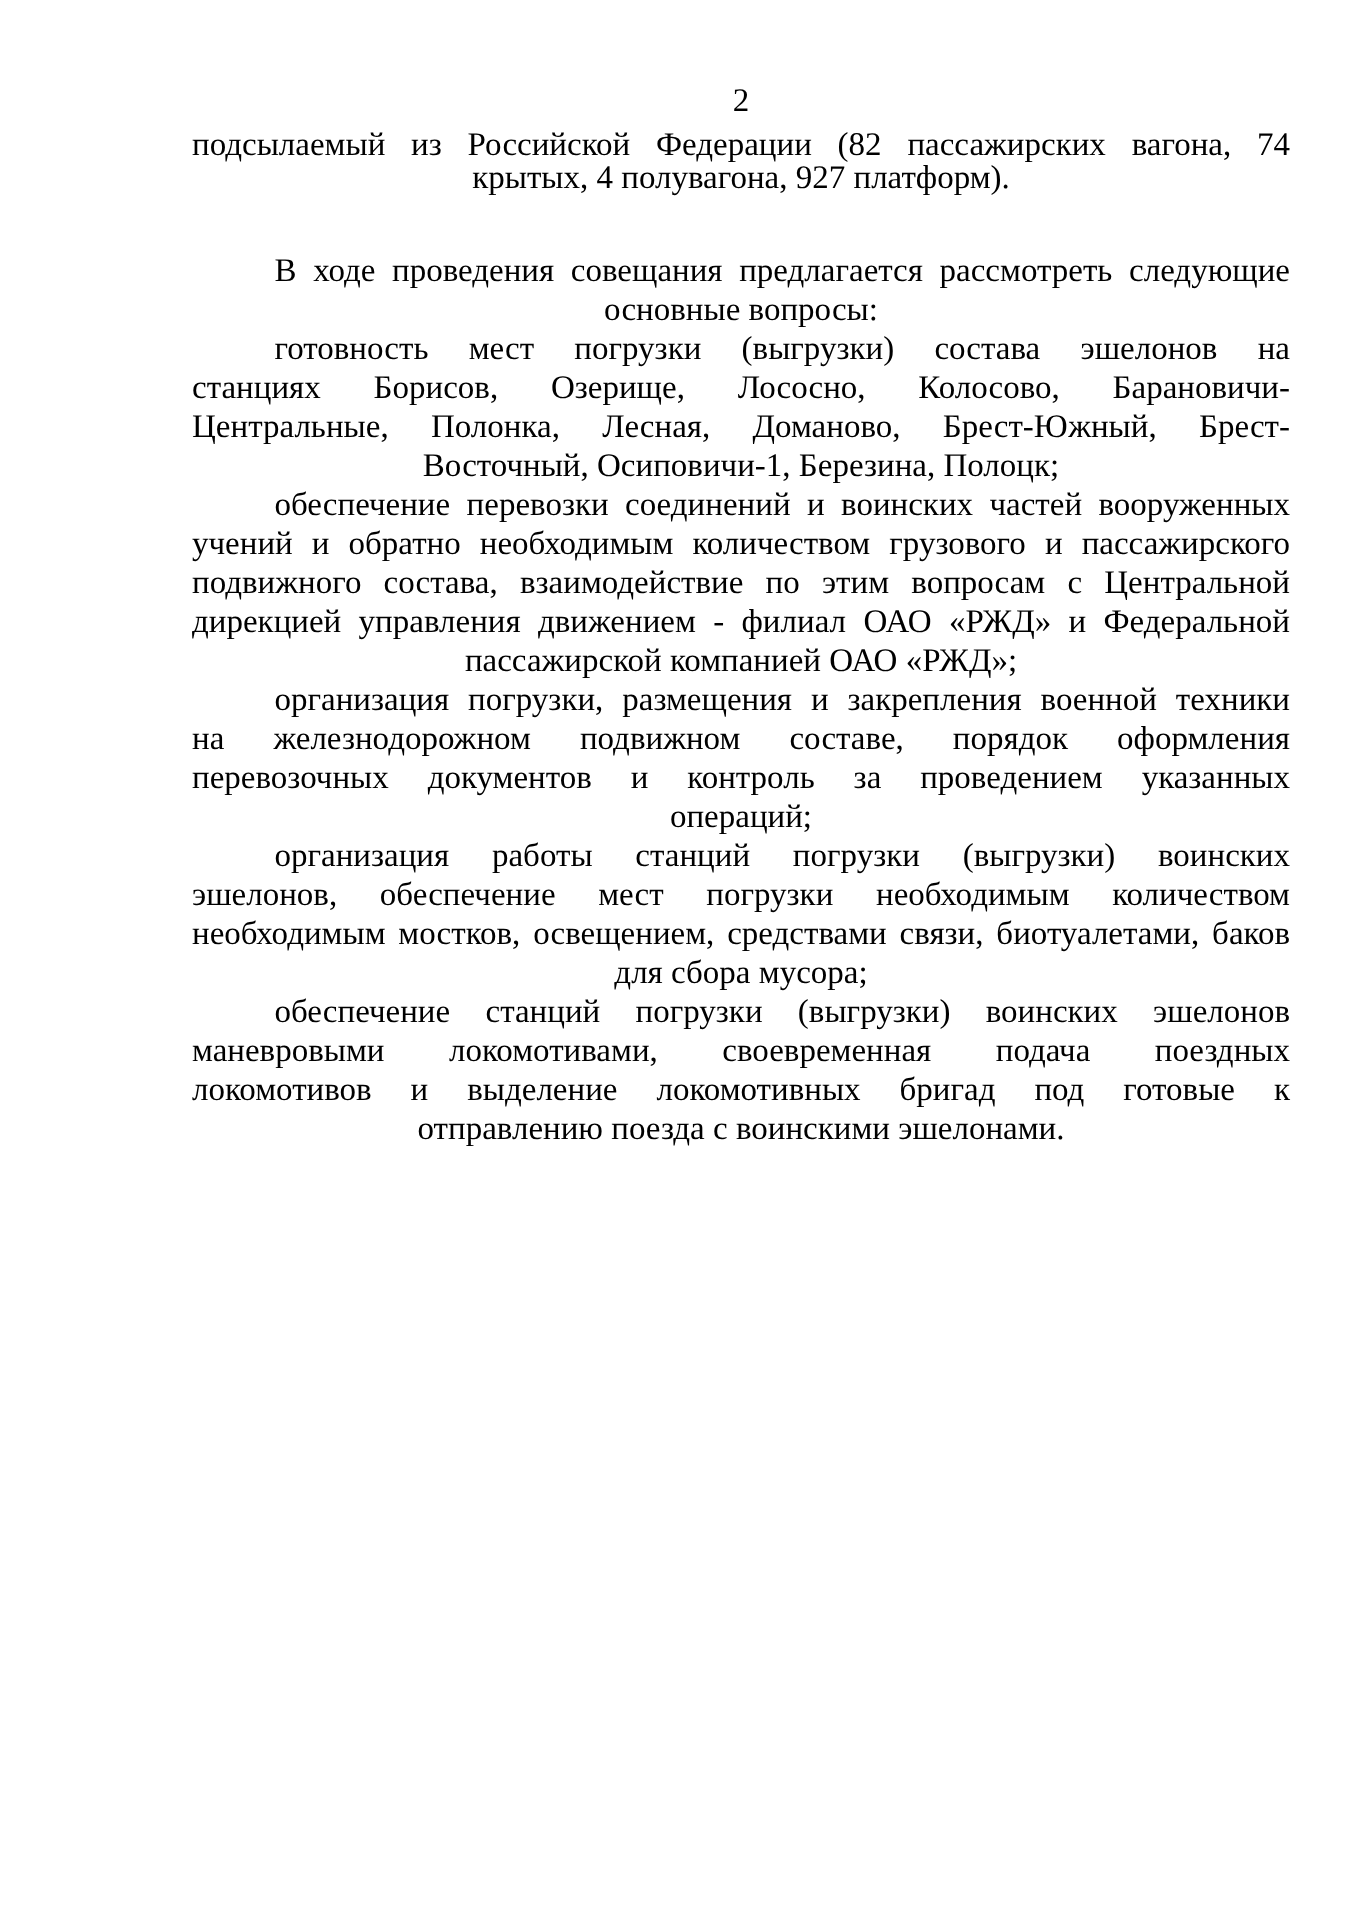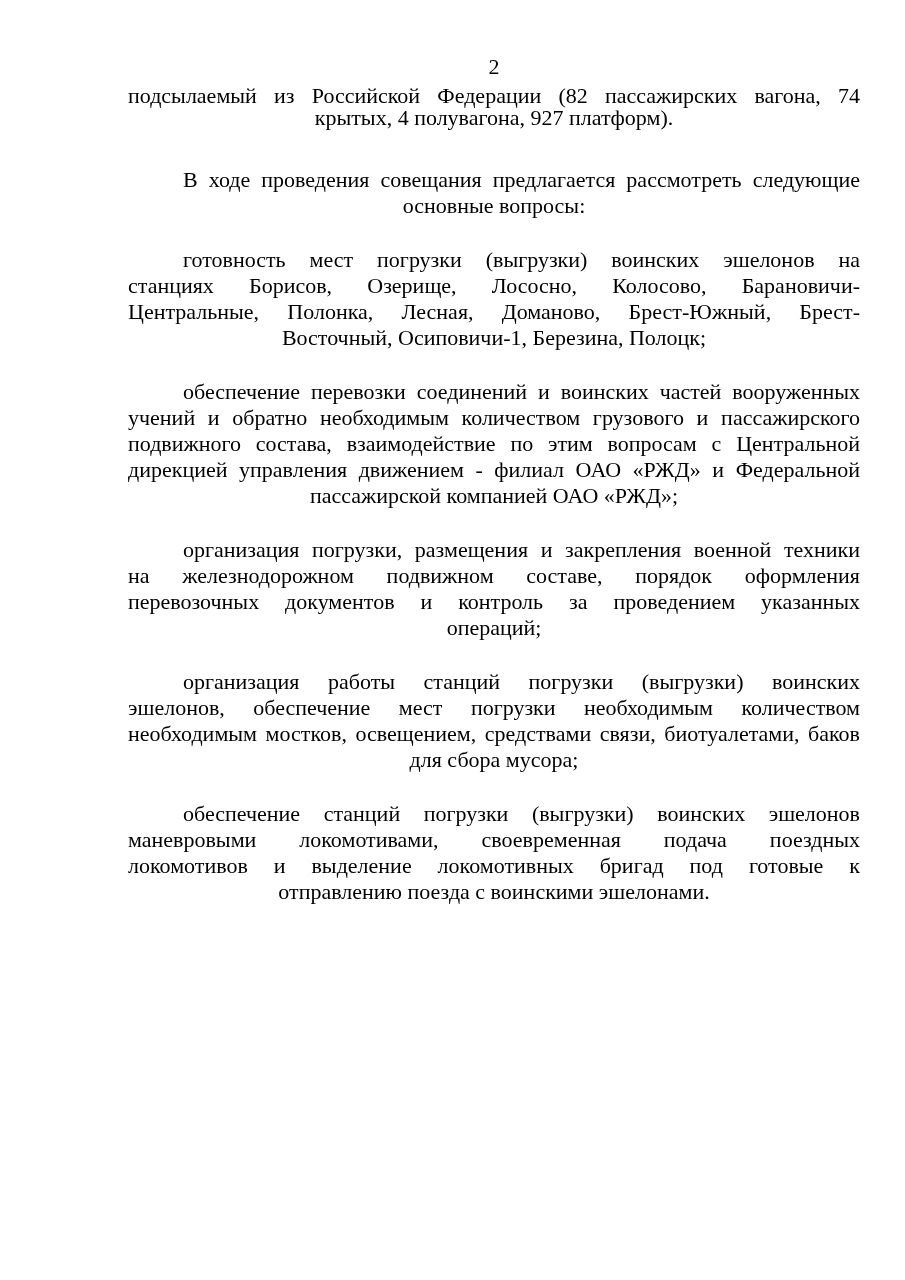--- a/index.html
+++ b/index.html
@@ -23,21 +23,20 @@
     left: 128px;
     width: 732px;
     font-size: 22px;
   }
   .pagenum {
     line-height: 22px;
     text-align: center;
   }
   .para {
     line-height: 26px;
-    margin-top: 28px;
   }
   .para .line {
     text-align: justify;
     text-align-last: justify;
   }
   .para .line.last {
     text-align: center;
     text-align-last: auto;
   }
   .para .line.indent {
@@ -59,21 +58,21 @@
 
   <div class="para continuation">
         <div class="line">подсылаемый из Российской Федерации (82 пассажирских вагона, 74</div>
         <div class="line last">крытых, 4 полувагона, 927 платформ).</div>
       </div>
       <div class="para">
         <div class="line indent">В ходе проведения совещания предлагается рассмотреть следующие</div>
         <div class="line last">основные вопросы:</div>
       </div>
       <div class="para">
-        <div class="line indent">готовность мест погрузки (выгрузки) воинских эшелонов на</div>
+        <div class="line indent">готовность мест погрузки (выгрузки) состава эшелонов на</div>
         <div class="line">станциях Борисов, Озерище, Лососно, Колосово, Барановичи-</div>
         <div class="line">Центральные, Полонка, Лесная, Доманово, Брест-Южный, Брест-</div>
         <div class="line last">Восточный, Осиповичи-1, Березина, Полоцк;</div>
       </div>
       <div class="para">
         <div class="line indent">обеспечение перевозки соединений и воинских частей вооруженных</div>
         <div class="line">учений и обратно необходимым количеством грузового и пассажирского</div>
         <div class="line">подвижного состава, взаимодействие по этим вопросам с Центральной</div>
         <div class="line">дирекцией управления движением - филиал ОАО «РЖД» и Федеральной</div>
         <div class="line last">пассажирской компанией ОАО «РЖД»;</div>

